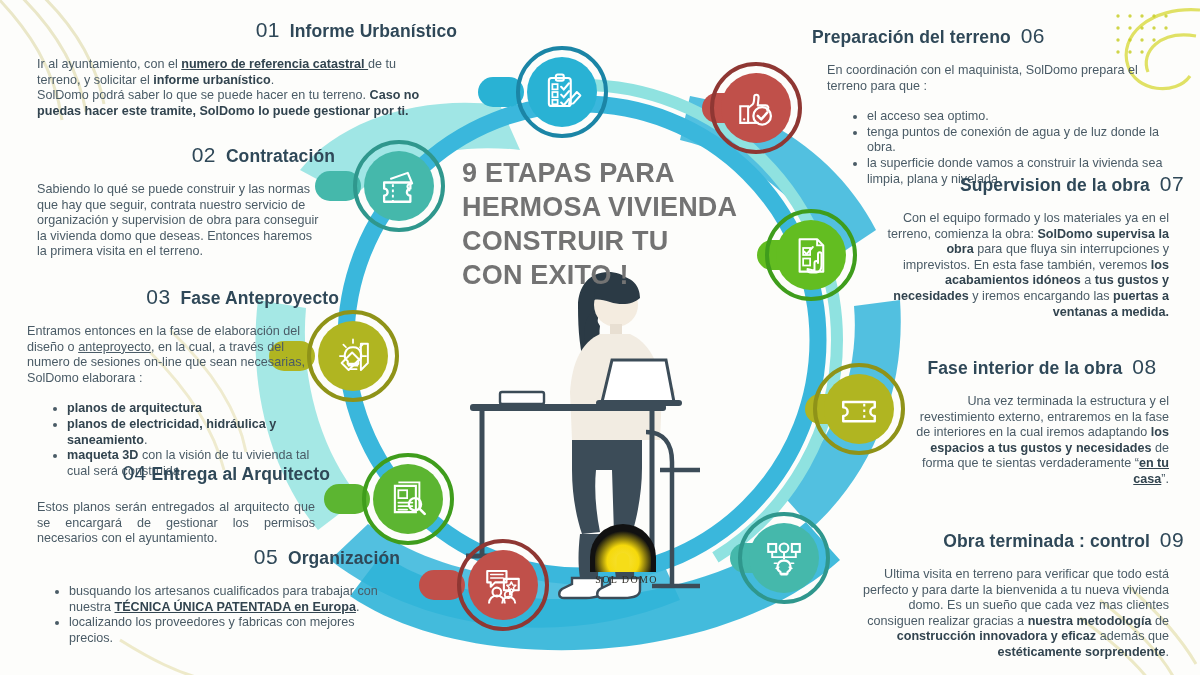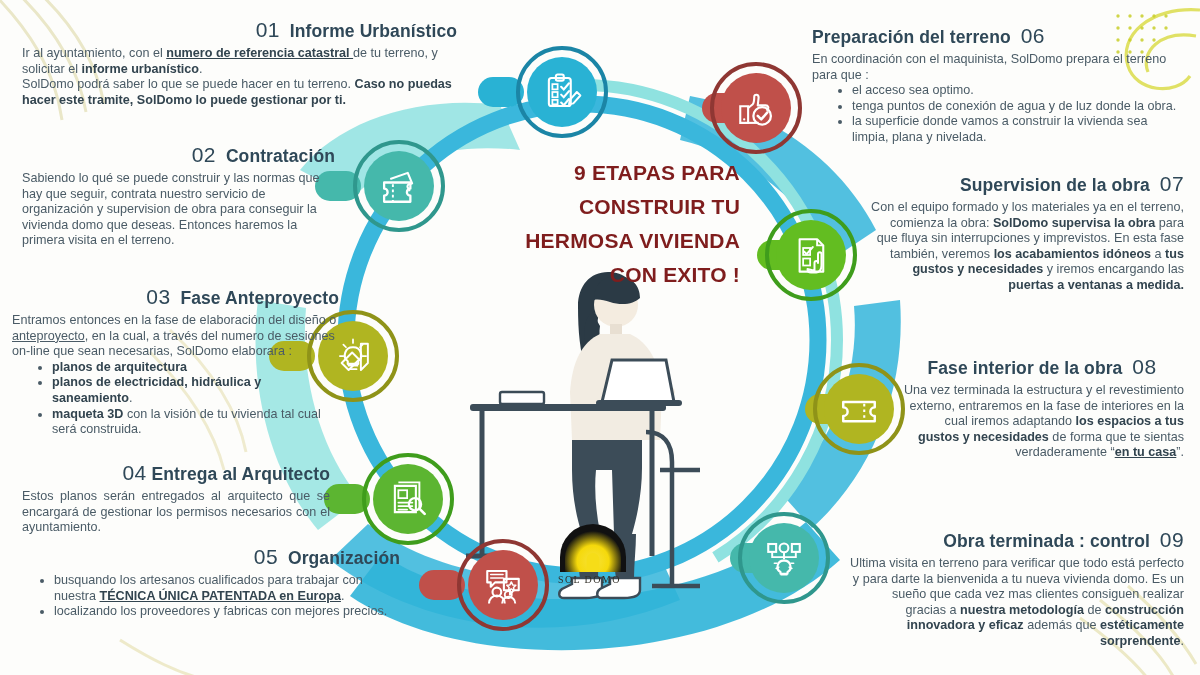--- a/index.html
+++ b/index.html
@@ -25,53 +25,53 @@
     color:#2f4858;
     letter-spacing:.1px;
     margin:0 0 4px 0;
     white-space:nowrap;
   }
   .head .num{font-size:21px;font-weight:normal;letter-spacing:.4px;}
   .body{
     font-size:12.6px;
     line-height:15.6px;
     color:#4a5b66;
-    margin:0;
+    margin:15px;
   }
   .body b{color:#32444f;}
   .body u{text-decoration:underline;}
   .ra{text-align:right;}
   .just{text-align:justify;}
 
   
   #title{
     position:absolute;left:462px;top:156px;width:278px;z-index:5;
-    text-align:right;
-    font-size:21px;line-height:34px;font-weight:bold;
-    color:#7f1d1d;letter-spacing:.2px;
+    text-align:left;
+    font-size:27px;line-height:34px;font-weight:bold;
+    color:#737373;letter-spacing:.2px;
   }
 
   
   .node{position:absolute;z-index:4;}
   .node .ring-outer{
     position:absolute;left:0;top:0;width:92px;height:92px;border-radius:50%;
     border:4px solid #000;box-sizing:border-box;
   }
   .node .disc{
     position:absolute;left:11px;top:11px;width:70px;height:70px;border-radius:50%;
   }
   .node .tab{
     position:absolute;top:31px;width:46px;height:30px;border-radius:15px;z-index:-1;
   }
   .node .tab.left{left:-38px;}
   .node .tab.right{right:-38px;}
   .node svg{position:absolute;left:25px;top:25px;width:42px;height:42px;}
 
   
-  #logo{position:absolute;left:558px;top:524px;width:70px;z-index:6;text-align:left;}
+  #logo{position:absolute;left:588px;top:524px;width:70px;z-index:6;text-align:right;}
   #logo .mark{width:66px;height:48px;background:#111;border-radius:33px 33px 0 0;margin:0 auto;position:relative;overflow:hidden;}
   #logo .mark:before{
     content:"";position:absolute;left:50%;top:6px;transform:translateX(-50%);
     width:56px;height:52px;border-radius:28px 28px 0 0;
     background:radial-gradient(circle at 50% 60%, #f7e23a 0%, #f5d90b 38%, rgba(245,217,11,0) 72%);
   }
   #logo .mark:after{
     content:"";position:absolute;left:50%;bottom:0;transform:translateX(-50%);
     width:13px;height:19px;border-radius:7px 7px 0 0;background:#f6dd18;
   }
@@ -302,22 +302,22 @@
         <path d="M10.5,17 v6 h27 v-6 M24,17.5 v8" fill="none" stroke="#fff" stroke-width="2.2"></path>
         <path d="M24,27 a7,7 0 0 1 4,13 v2 h-8 v-2 a7,7 0 0 1 4,-13 z" fill="none" stroke="#fff" stroke-width="2.4" stroke-linejoin="round"></path>
         <path d="M21,43 h6" stroke="#fff" stroke-width="2.2" stroke-linecap="round"></path>
         <path d="M13,30 h3 M32,30 h3 M15,36 l3,-1.5 M33,36 l-3,-1.5" stroke="#fff" stroke-width="1.9" stroke-linecap="round"></path>
       </svg>
     </div>
   </div>
 
   <div id="title">
     <div>9 ETAPAS PARA</div>
+    <div>HERMOSA VIVIENDA</div>
     <div>CONSTRUIR TU</div>
-    <div>HERMOSA VIVIENDA</div>
     <div>CON EXITO !</div>
   </div>
 
   <div id="logo">
     <div class="mark"></div>
     <div class="word">SOL   DOMO</div>
   </div>
 
   <div class="txt" style="left:22px;top:18px;width:435px;">
     <div class="head ra">

